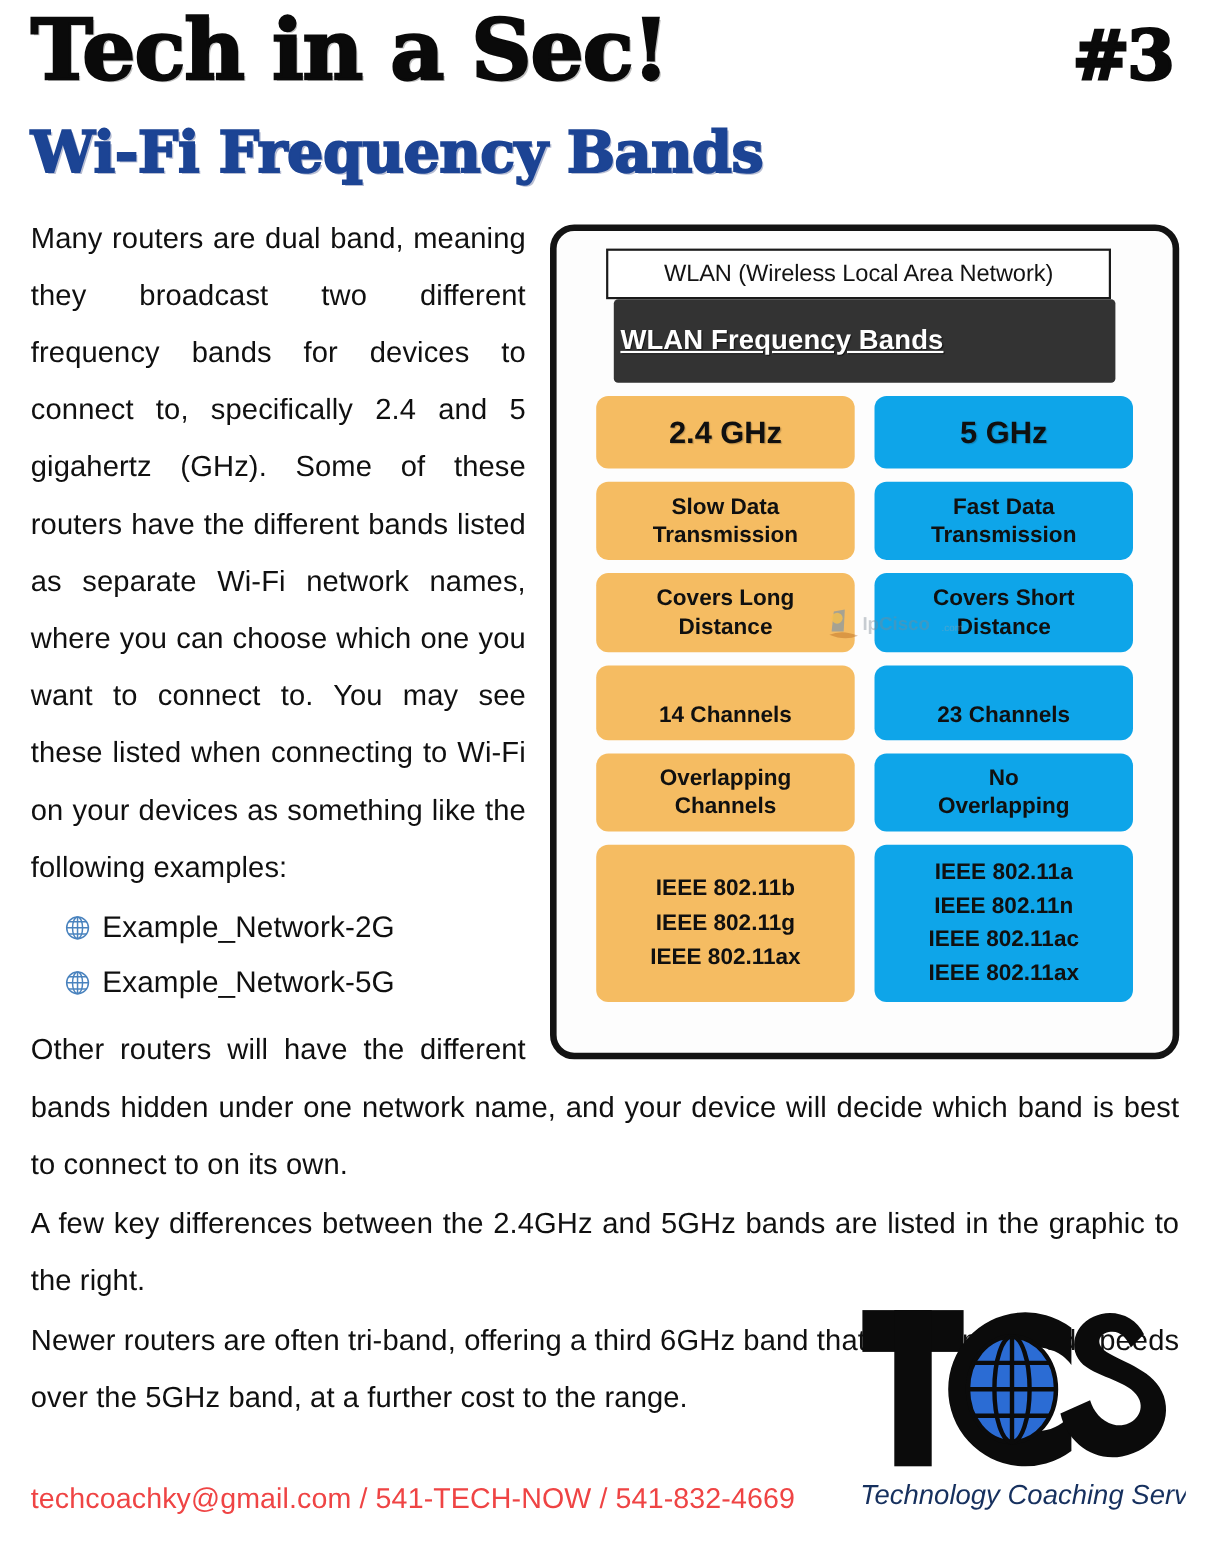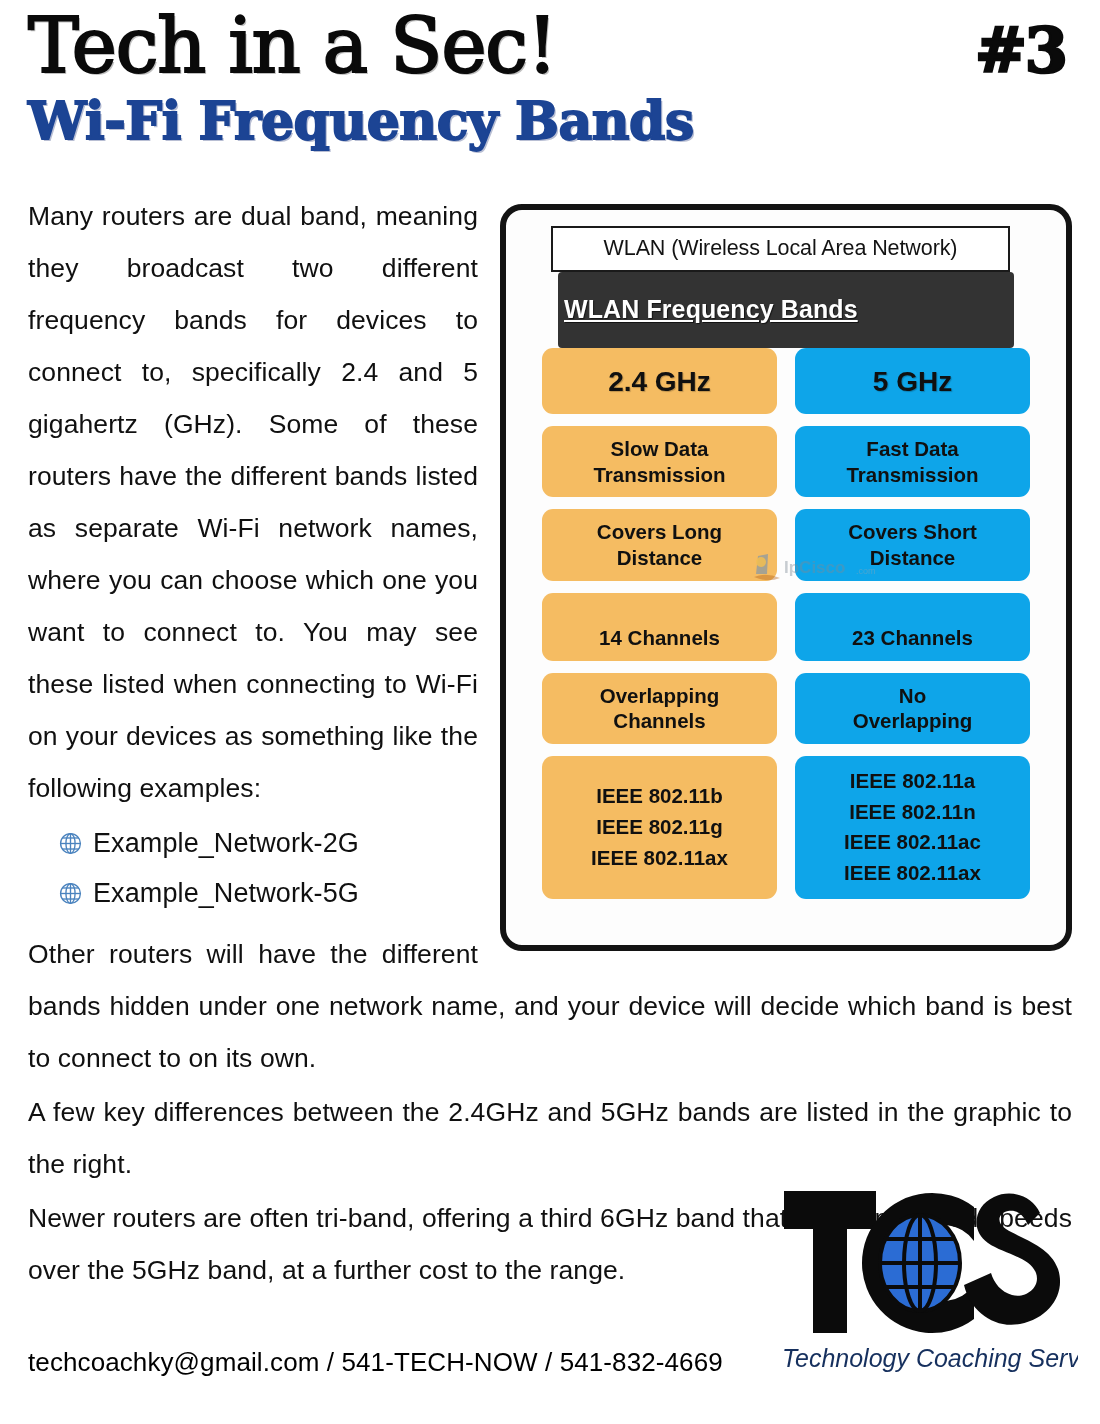--- a/index.html
+++ b/index.html
@@ -20,42 +20,42 @@
   }
 
   
   .header {
     position: relative;
     padding: 6px 24px 0 28px;
     height: 190px;
   }
   .title-main {
     font-family: "DejaVu Serif", "Liberation Serif", serif;
-    font-weight: 400;
+    font-weight: 700;
     font-size: 76px;
     line-height: 1.05;
     letter-spacing: -1px;
     color: #0a0a0a;
     -webkit-text-stroke: 2.2px #0a0a0a;
     text-shadow: 2px 2px 0 rgba(0,0,0,0.25);
     display: inline-block;
   }
   .issue-badge {
     position: absolute;
     right: 34px;
     top: 14px;
     font-family: "DejaVu Serif", "Liberation Serif", serif;
     font-weight: 700;
     font-size: 62px;
     color: #0a0a0a;
     -webkit-text-stroke: 2.6px #0a0a0a;
     letter-spacing: -2px;
   }
   .title-sub {
-    margin-top: 6px;
+    margin-top: 24px;
     font-family: "DejaVu Serif", "Liberation Serif", serif;
     font-weight: 700;
     font-size: 52px;
     line-height: 1.1;
     letter-spacing: -0.5px;
     color: #1C4494;
     -webkit-text-stroke: 1.8px #1C4494;
     text-shadow: 2px 2px 0 rgba(20,40,110,0.30);
   }
 
@@ -138,21 +138,21 @@
     letter-spacing: 0.1px;
     text-shadow: 1px 1px 1px rgba(0,0,0,0.6);
     text-decoration: underline;
   }
 
   .grid {
     display: grid;
     grid-template-columns: 1fr 1fr;
     column-gap: 18px;
     row-gap: 12px;
-    margin-top: 0;
+    margin-top: 12px;
   }
   .cell {
     border-radius: 11px;
     text-align: center;
     color: #101010;
     font-weight: 700;
     display: flex;
     flex-direction: column;
     align-items: center;
     justify-content: center;
@@ -197,21 +197,21 @@
     left: 0; right: 0; bottom: 0;
     height: 300px;
     padding: 0 28px;
   }
   .contact {
     position: absolute;
     left: 28px;
     bottom: 46px;
     font-family: "Liberation Sans Narrow", "Liberation Sans", sans-serif;
     font-size: 26px;
-    color: #000000;
+    color: #ef4444;
     letter-spacing: 0.1px;
   }
 
   
   .logo {
     position: absolute;
     right: 22px;
     bottom: 40px;
     width: 300px;
     height: 215px;

